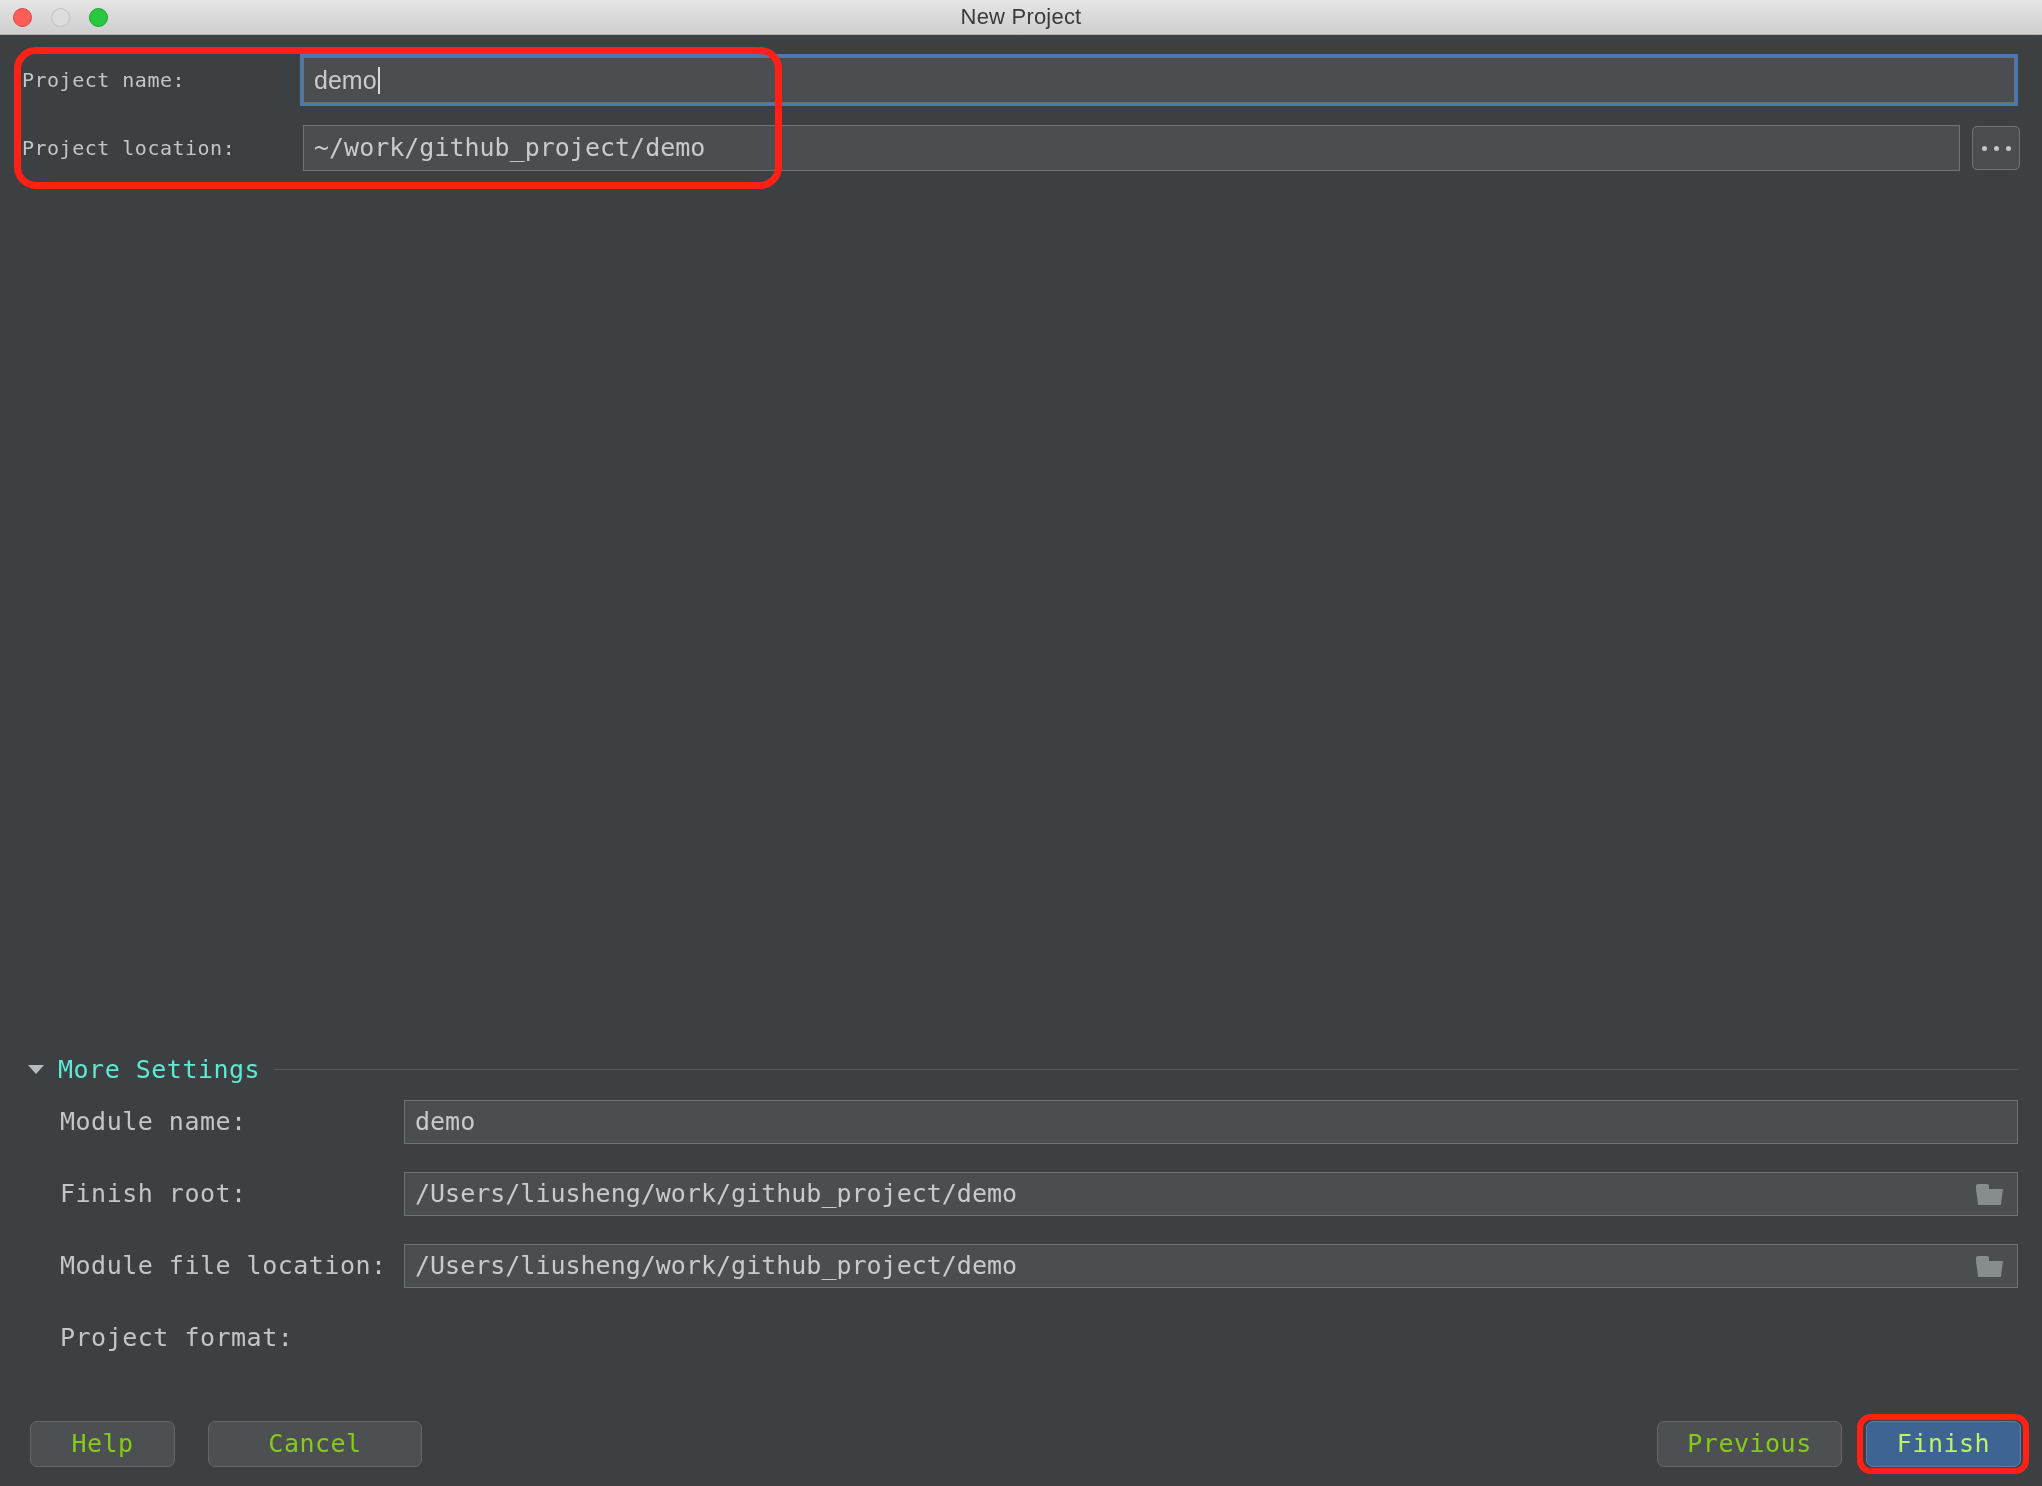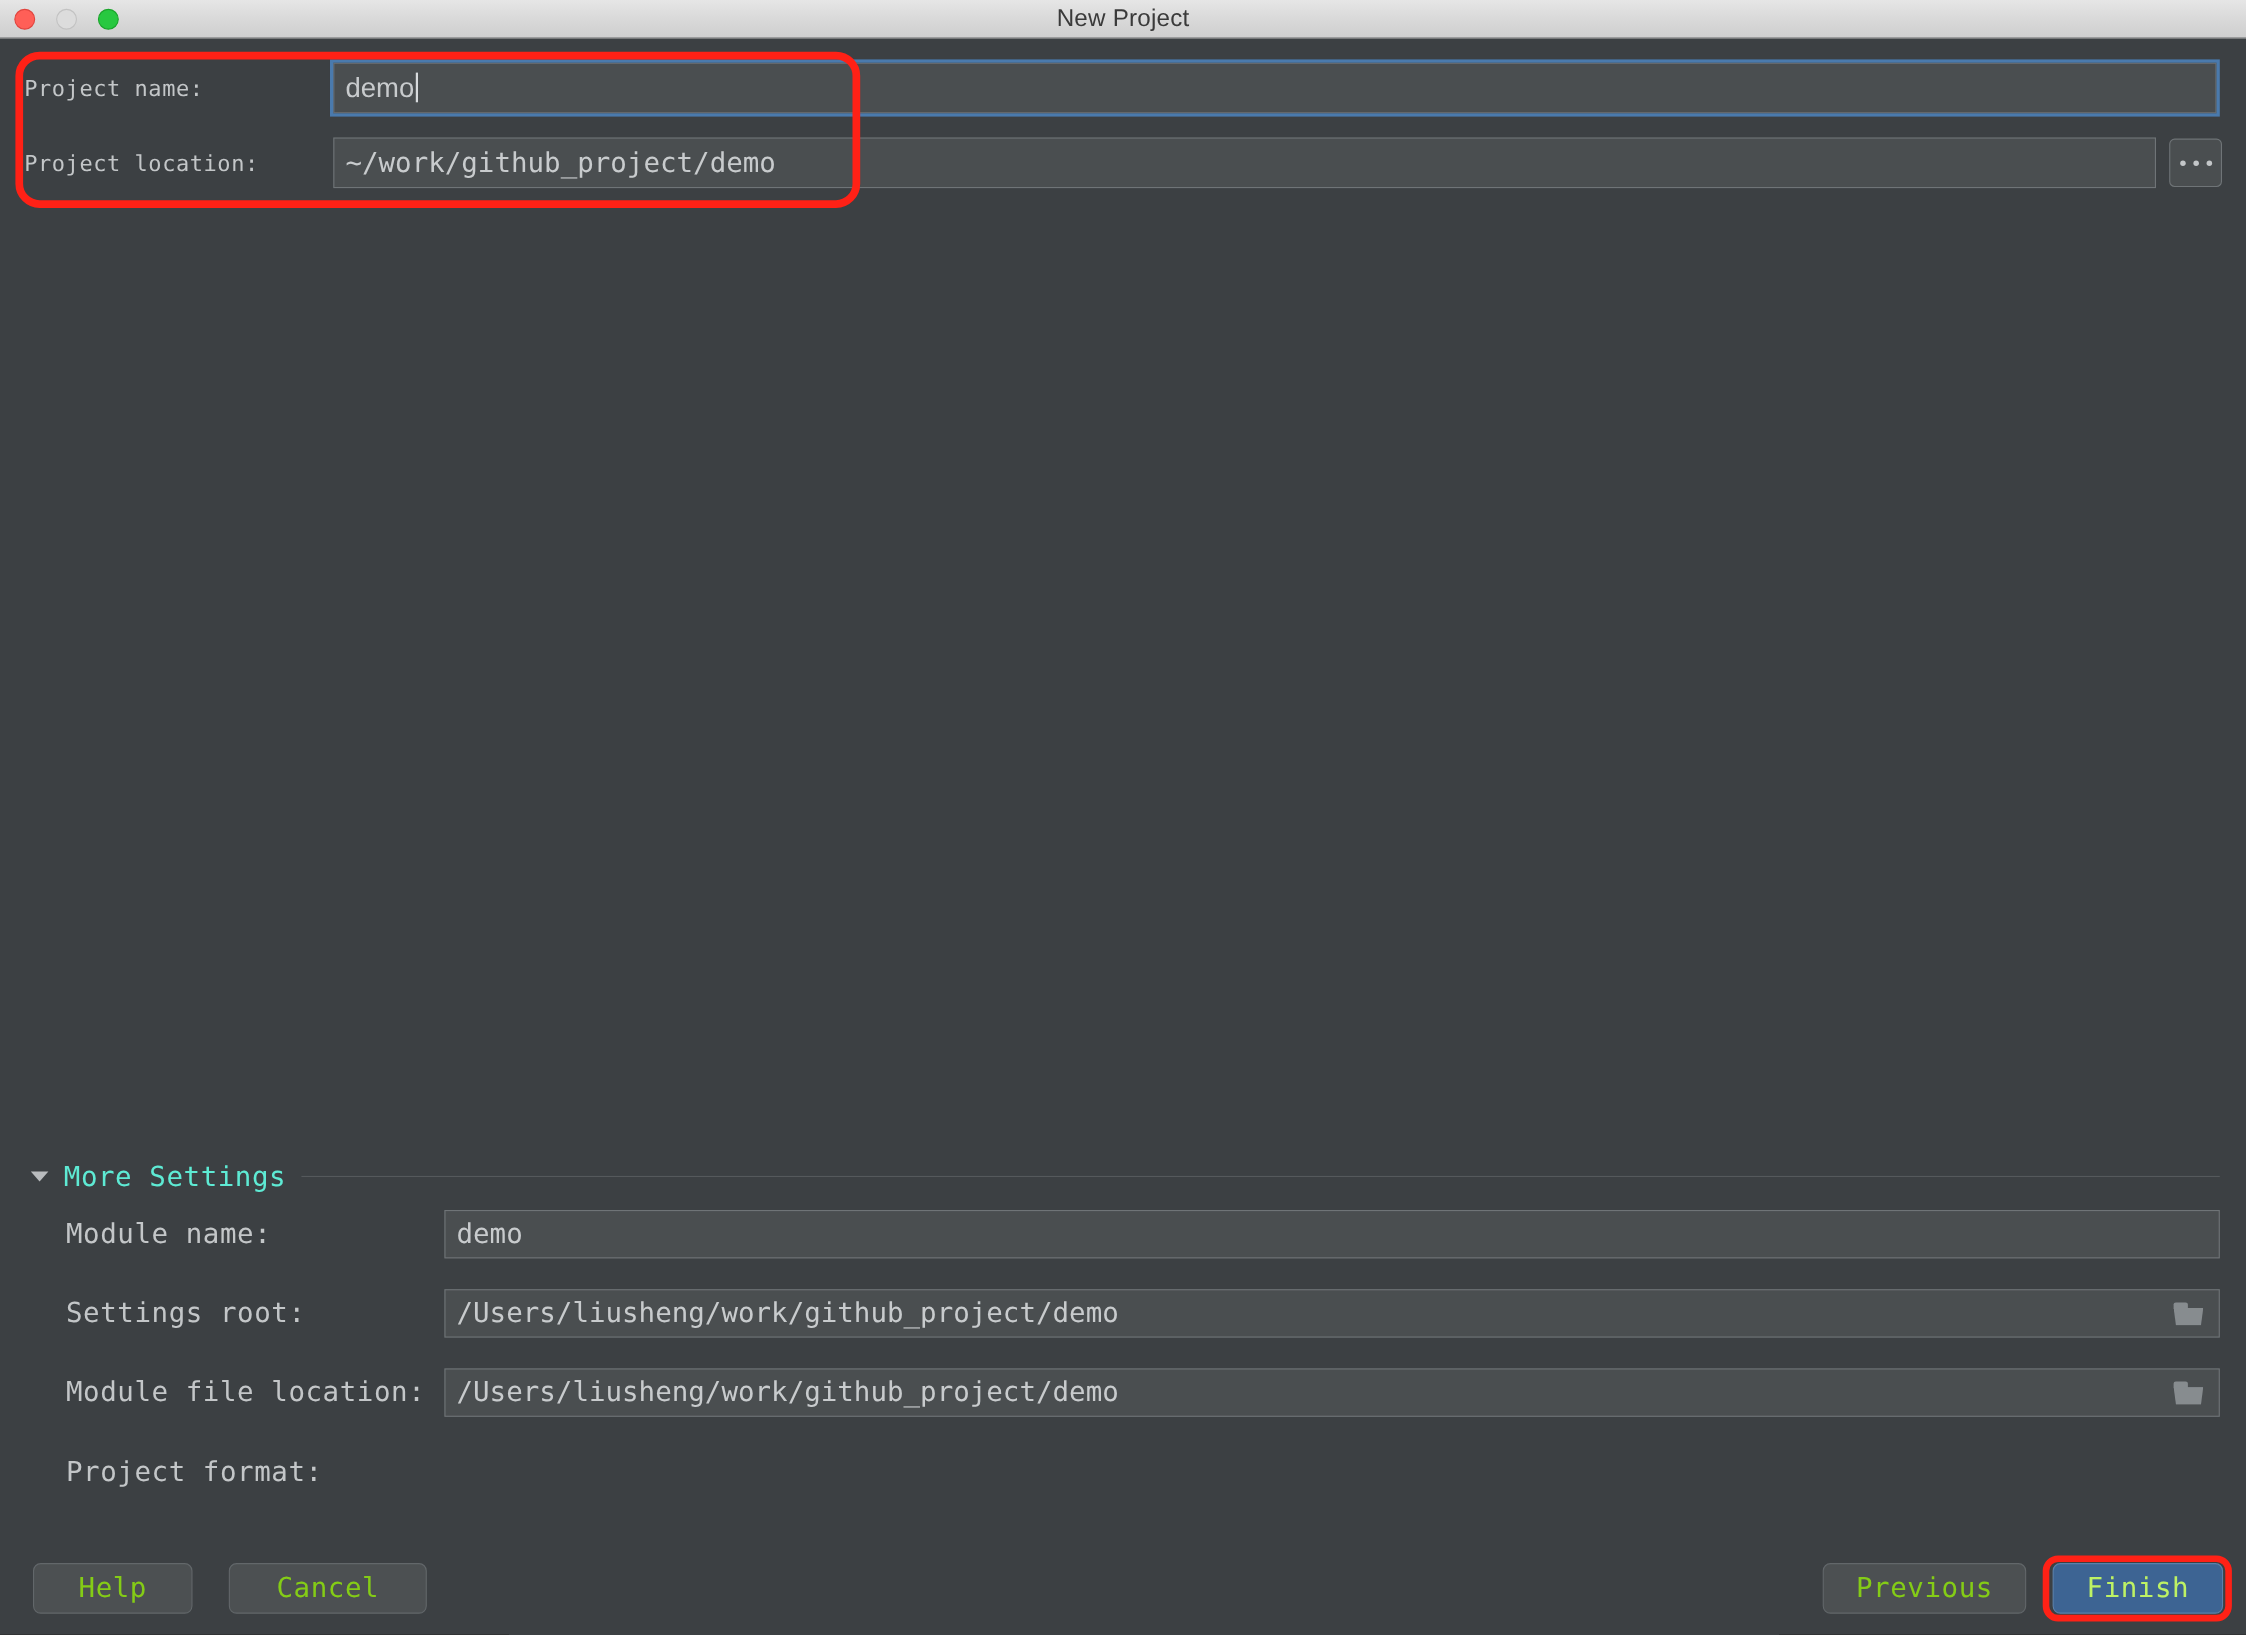--- a/index.html
+++ b/index.html
@@ -250,21 +250,21 @@
     border: 1px solid #62676a;
     border-radius: 7px;
     color: #84cc16;
     font-size: 25px;
     line-height: 44px;
     text-align: center;
     letter-spacing: .5px;
     font-family: "DejaVu Sans Mono", "Liberation Mono", monospace;
   }
   .btn.help    { left: 30px;   top: 1421px; width: 145px; }
-  .btn.cancel  { left: 208px;  top: 1421px; width: 180px; }
+  .btn.cancel  { left: 208px;  top: 1421px; width: 214px; }
   .btn.prev    { left: 1657px; top: 1421px; width: 185px; }
   .btn.finish  {
     left: 1866px; top: 1421px; width: 155px;
     background: #3d6493;
     border: 1px solid #5b81ab;
     color: #bef264;
   }
 </style>
 </head>
 <body>
@@ -302,21 +302,21 @@
     <span class="more-label">More Settings</span>
     <span class="hr"></span>
   </div>
 
   <div class="srow" style="top:1100px">
     <div class="slabel">Module name:</div>
     <div class="sfield">demo</div>
   </div>
 
   <div class="srow" style="top:1172px">
-    <div class="slabel">Settings root:</div>
+    <div class="slabel">Finish root:</div>
     <div class="sfield">
       <span>/Users/liusheng/work/github_project/demo</span>
       <span class="folder-ico">
           <span class="t"></span>
           <span class="b"></span>
         </span>
     </div>
   </div>
 
   <div class="srow" style="top:1244px">

